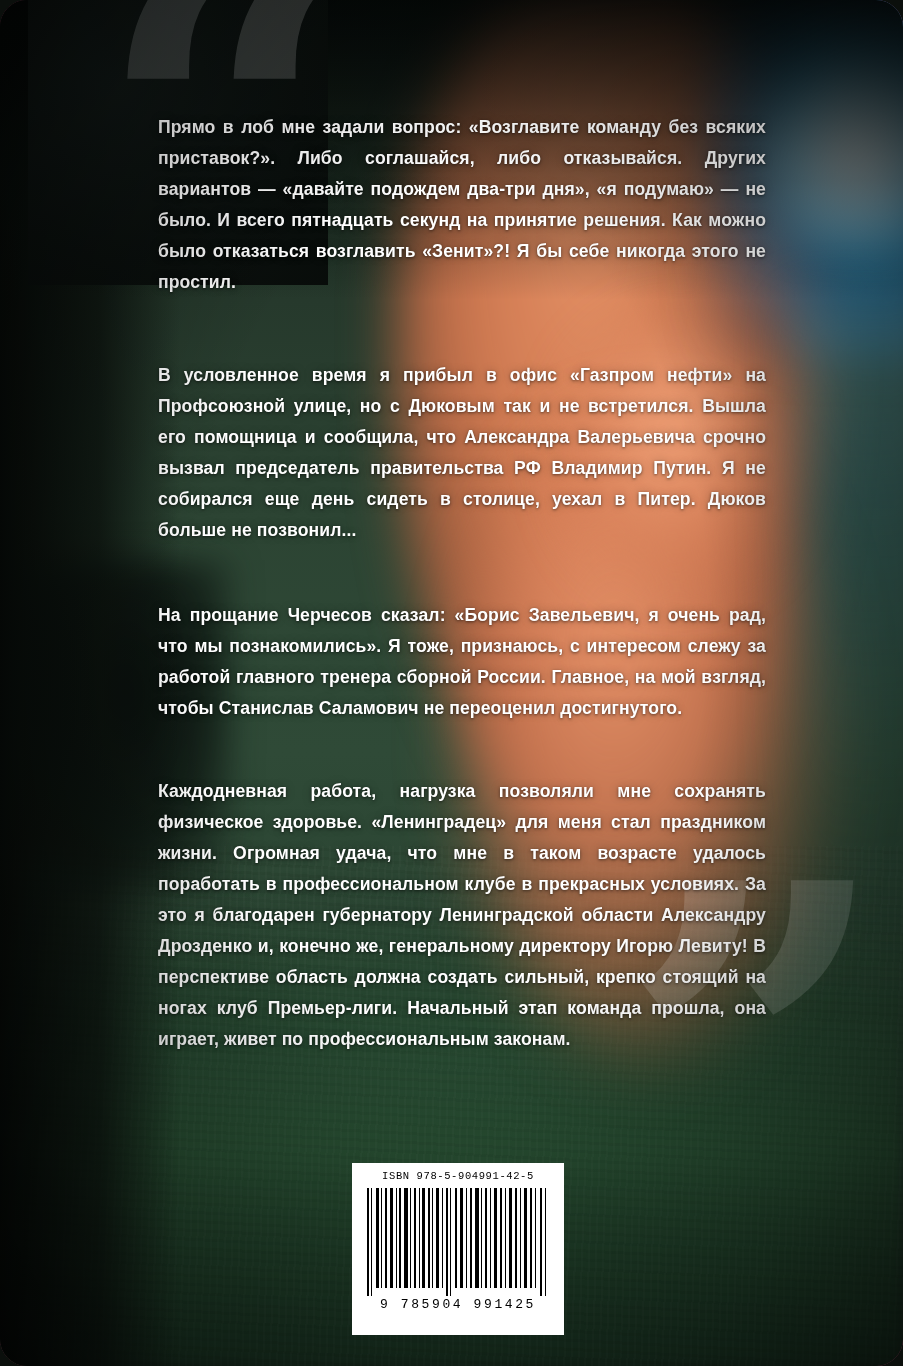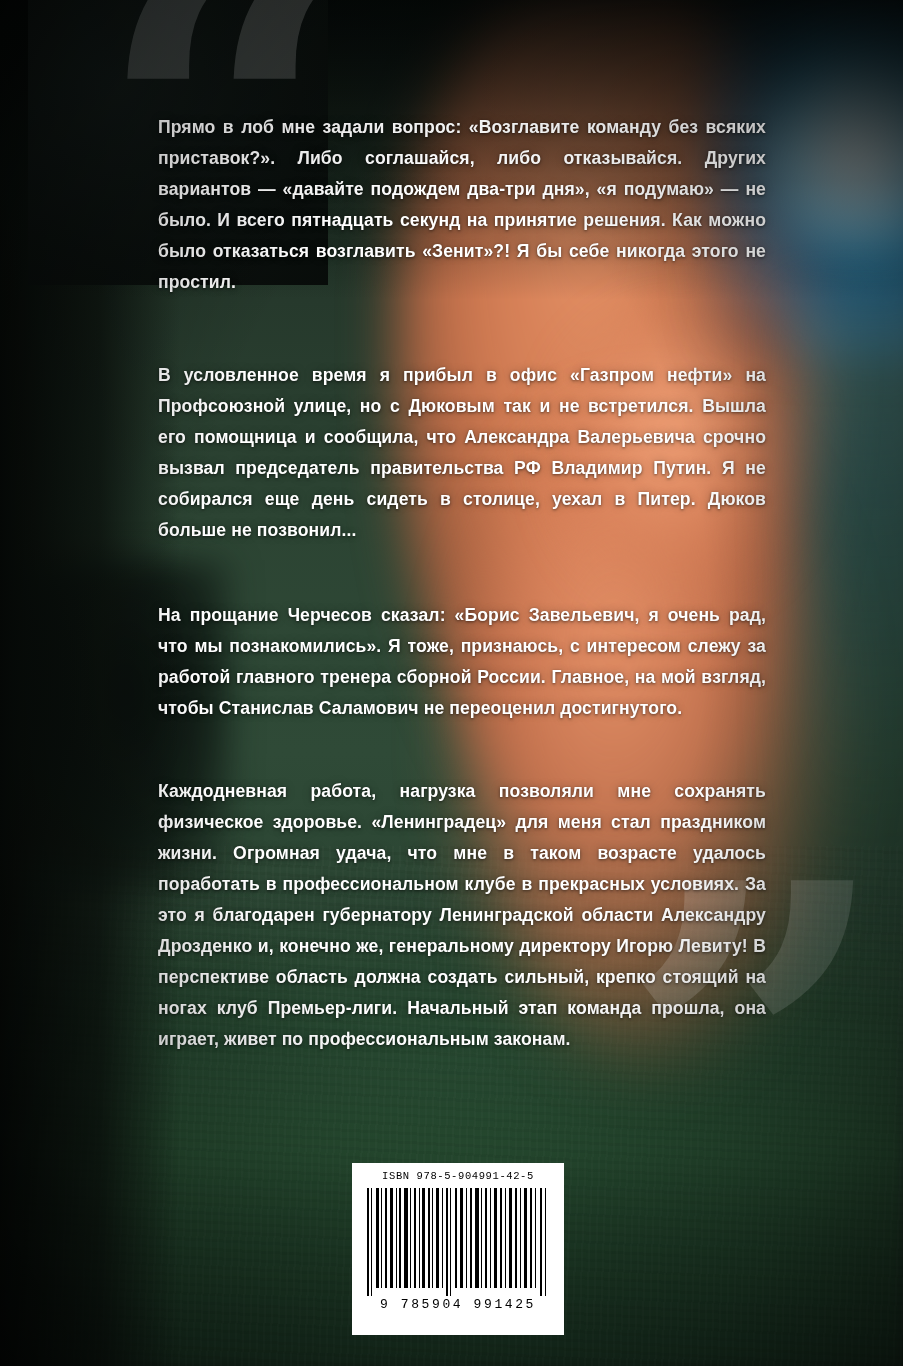--- a/index.html
+++ b/index.html
@@ -7,20 +7,21 @@
     padding: 0;
     background: #0b0f0c;
   }
   #page {
     position: relative;
     width: 903px;
     height: 1366px;
     overflow: hidden;
     font-family: "Liberation Sans", sans-serif;
     background: #be185d;
+    border-radius: 27px;
   }
 
   
   .bg-base {
     position: absolute;
     inset: 0;
     background:
       linear-gradient(to bottom,
         #14201a 0%,
         #1d2c22 8%,

